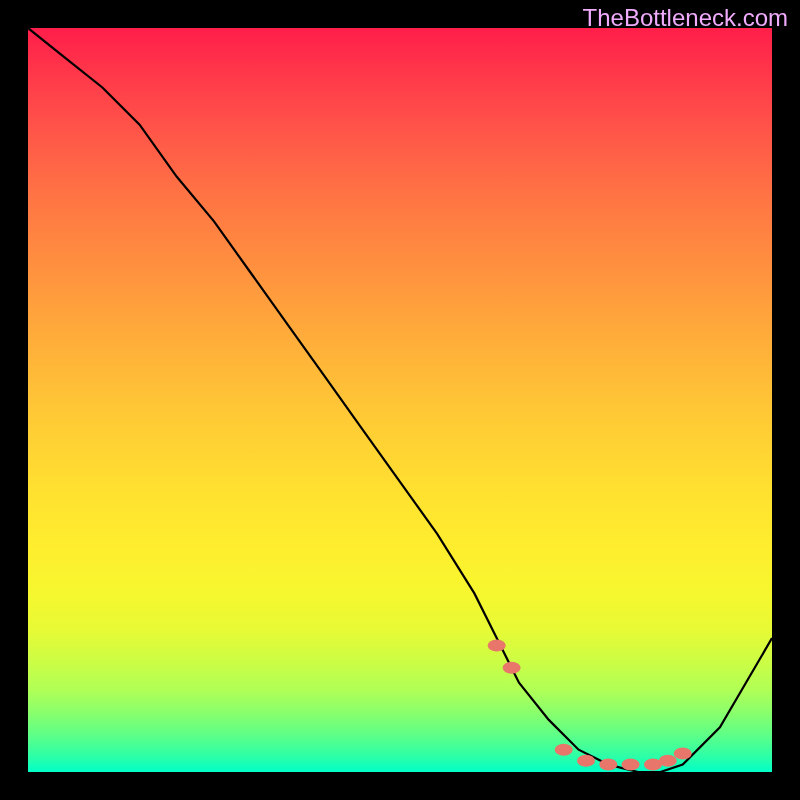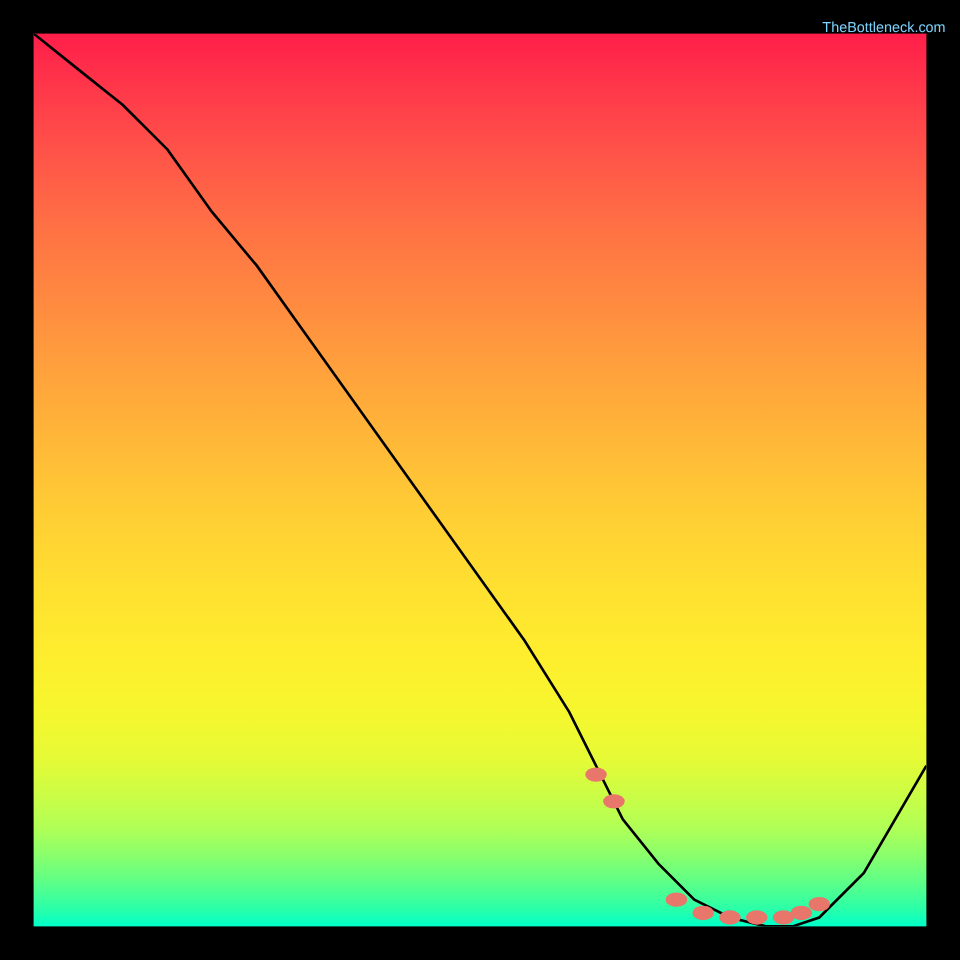--- a/index.html
+++ b/index.html
@@ -5,24 +5,24 @@
   * { margin: 0; padding: 0; box-sizing: border-box; }
   body {
     width: 800px;
     height: 800px;
     background: #000;
     position: relative;
     font-family: Arial, sans-serif;
   }
   .watermark {
     position: absolute;
-    top: 16px;
+    top: 4px;
     right: 12px;
-    color: #7dd3fc;
-    font-size: 12px;
+    color: #f0abfc;
+    font-size: 24px;
     font-weight: 500;
     z-index: 10;
   }
   .plot-area {
     position: absolute;
     top: 28px;
     left: 28px;
     width: 744px;
     height: 744px;
     background: linear-gradient(to bottom,

